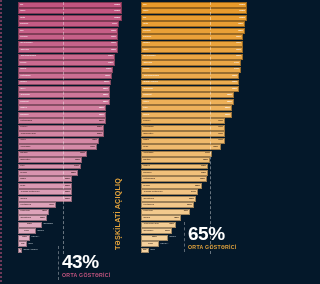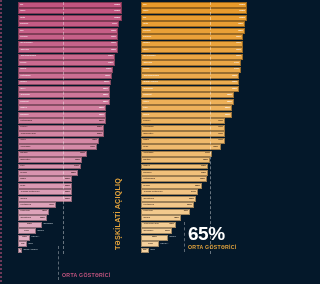--- a/index.html
+++ b/index.html
@@ -613,20 +613,21 @@
             </div>
             <span class="outside" style="color: rgb(207, 216, 222);">Nioc</span>
           </div>
         </div>
       <div class="refline" id="refline-right" style="left: 65%;"></div>
     </div>
   </div>
 
   <div class="sumrule" id="sumrule-left"></div>
   <div class="summary" id="summary-left">
+    <div class="big">43%</div>
     <div class="sub">ORTA GÖSTƏRİCİ</div>
   </div>
 
   <div class="sumrule" id="sumrule-right"></div>
   <div class="summary" id="summary-right">
     <div class="big">65%</div>
     <div class="sub">ORTA GÖSTƏRİCİ</div>
   </div>
 
 </div>

